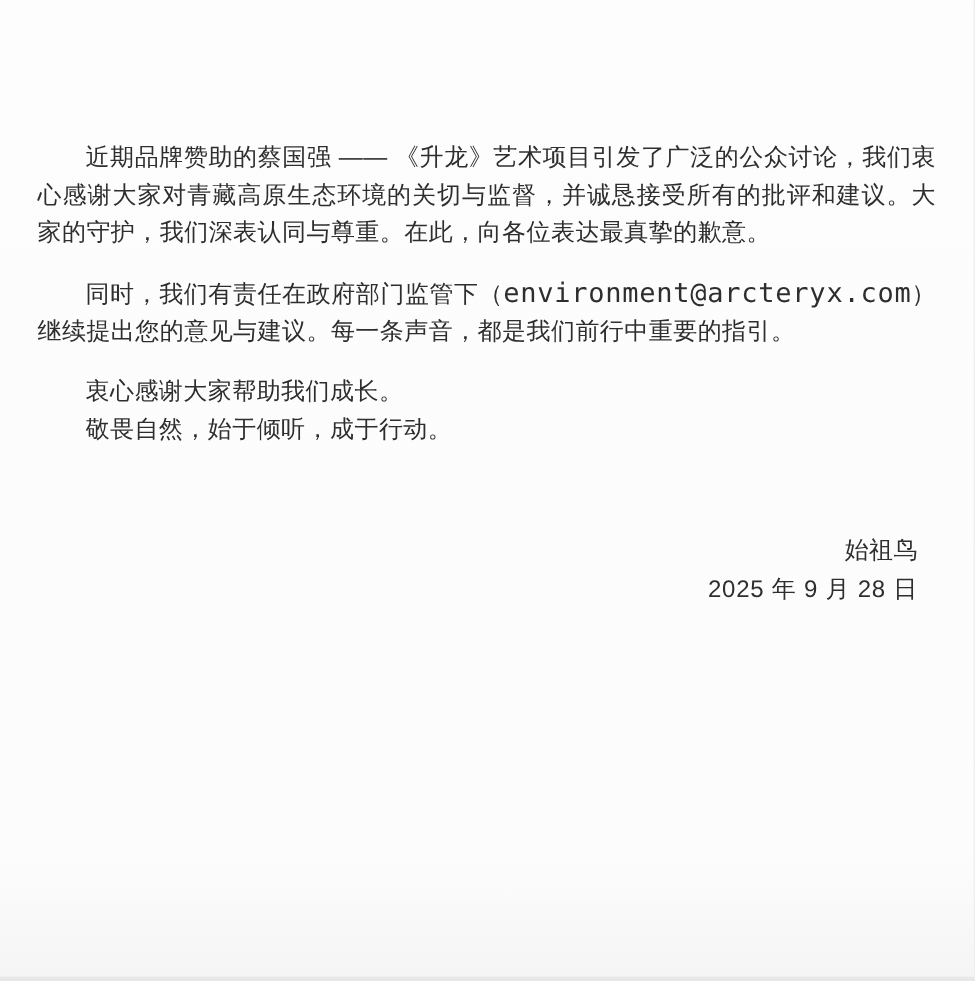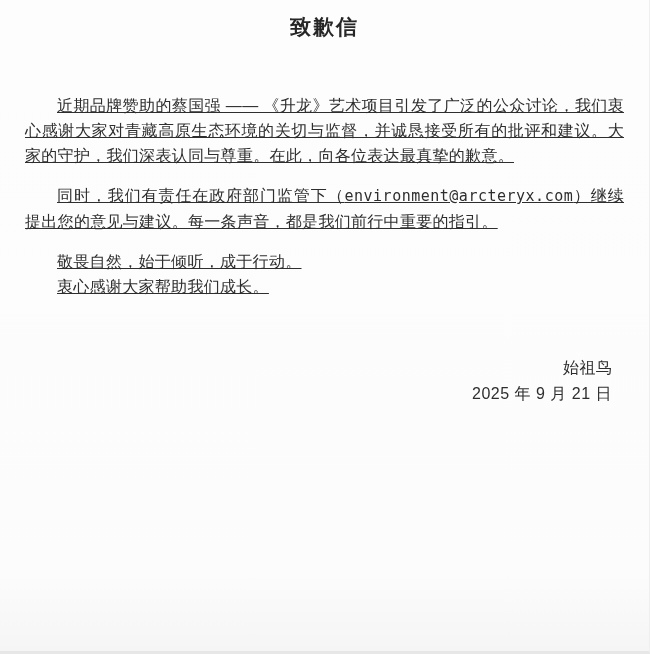--- a/index.html
+++ b/index.html
@@ -30,25 +30,24 @@
     right: 25px;
     font-size: 16px;
     line-height: 25px;
     text-align: justify;
     text-justify: inter-ideograph;
     letter-spacing: 0.3px;
   }
   .content p {
     margin: 0 0 15px 0;
     text-indent: 2em;
-    text-decoration: underline;
   }
   .email {
     font-family: "DejaVu Sans Mono", "Liberation Mono", monospace;
-    font-size: 15px;
+    font-size: 18px;
     letter-spacing: 0.5px;
   }
   .closing p {
     margin: 0;
     text-align: left;
   }
   .signature-block {
     margin-top: 56px;
     padding-right: 12px;
     text-align: right;
@@ -56,35 +55,34 @@
   }
   .signature-date {
     letter-spacing: 0.5px;
   }
 </style>
 </head>
 <body>
 
 <div class="page">
 
-  <div class="letter-title">致歉信</div>
 
   <div class="content">
 
     <p>近期品牌赞助的蔡国强 —— 《升龙》艺术项目引发了广泛的公众讨论，我们衷心感谢大家对青藏高原生态环境的关切与监督，并诚恳接受所有的批评和建议。大家的守护，我们深表认同与尊重。在此，向各位表达最真挚的歉意。</p>
 
 
 
     <p><span>同时，我们有责任在政府部门监管下（</span><span class="email">environment@arcteryx.com</span><span>）继续提出您的意见与建议。每一条声音，都是我们前行中重要的指引。</span></p>
 
     <div class="closing">
+      <p>衷心感谢大家帮助我们成长。</p>
       <p>敬畏自然，始于倾听，成于行动。</p>
-      <p>衷心感谢大家帮助我们成长。</p>
     </div>
 
     <div class="signature-block">
       <div>始祖鸟</div>
-      <div class="signature-date">2025 年 9 月 21 日</div>
+      <div class="signature-date">2025 年 9 月 28 日</div>
     </div>
 
   </div>
 
 </div>
 
 </body></html>

